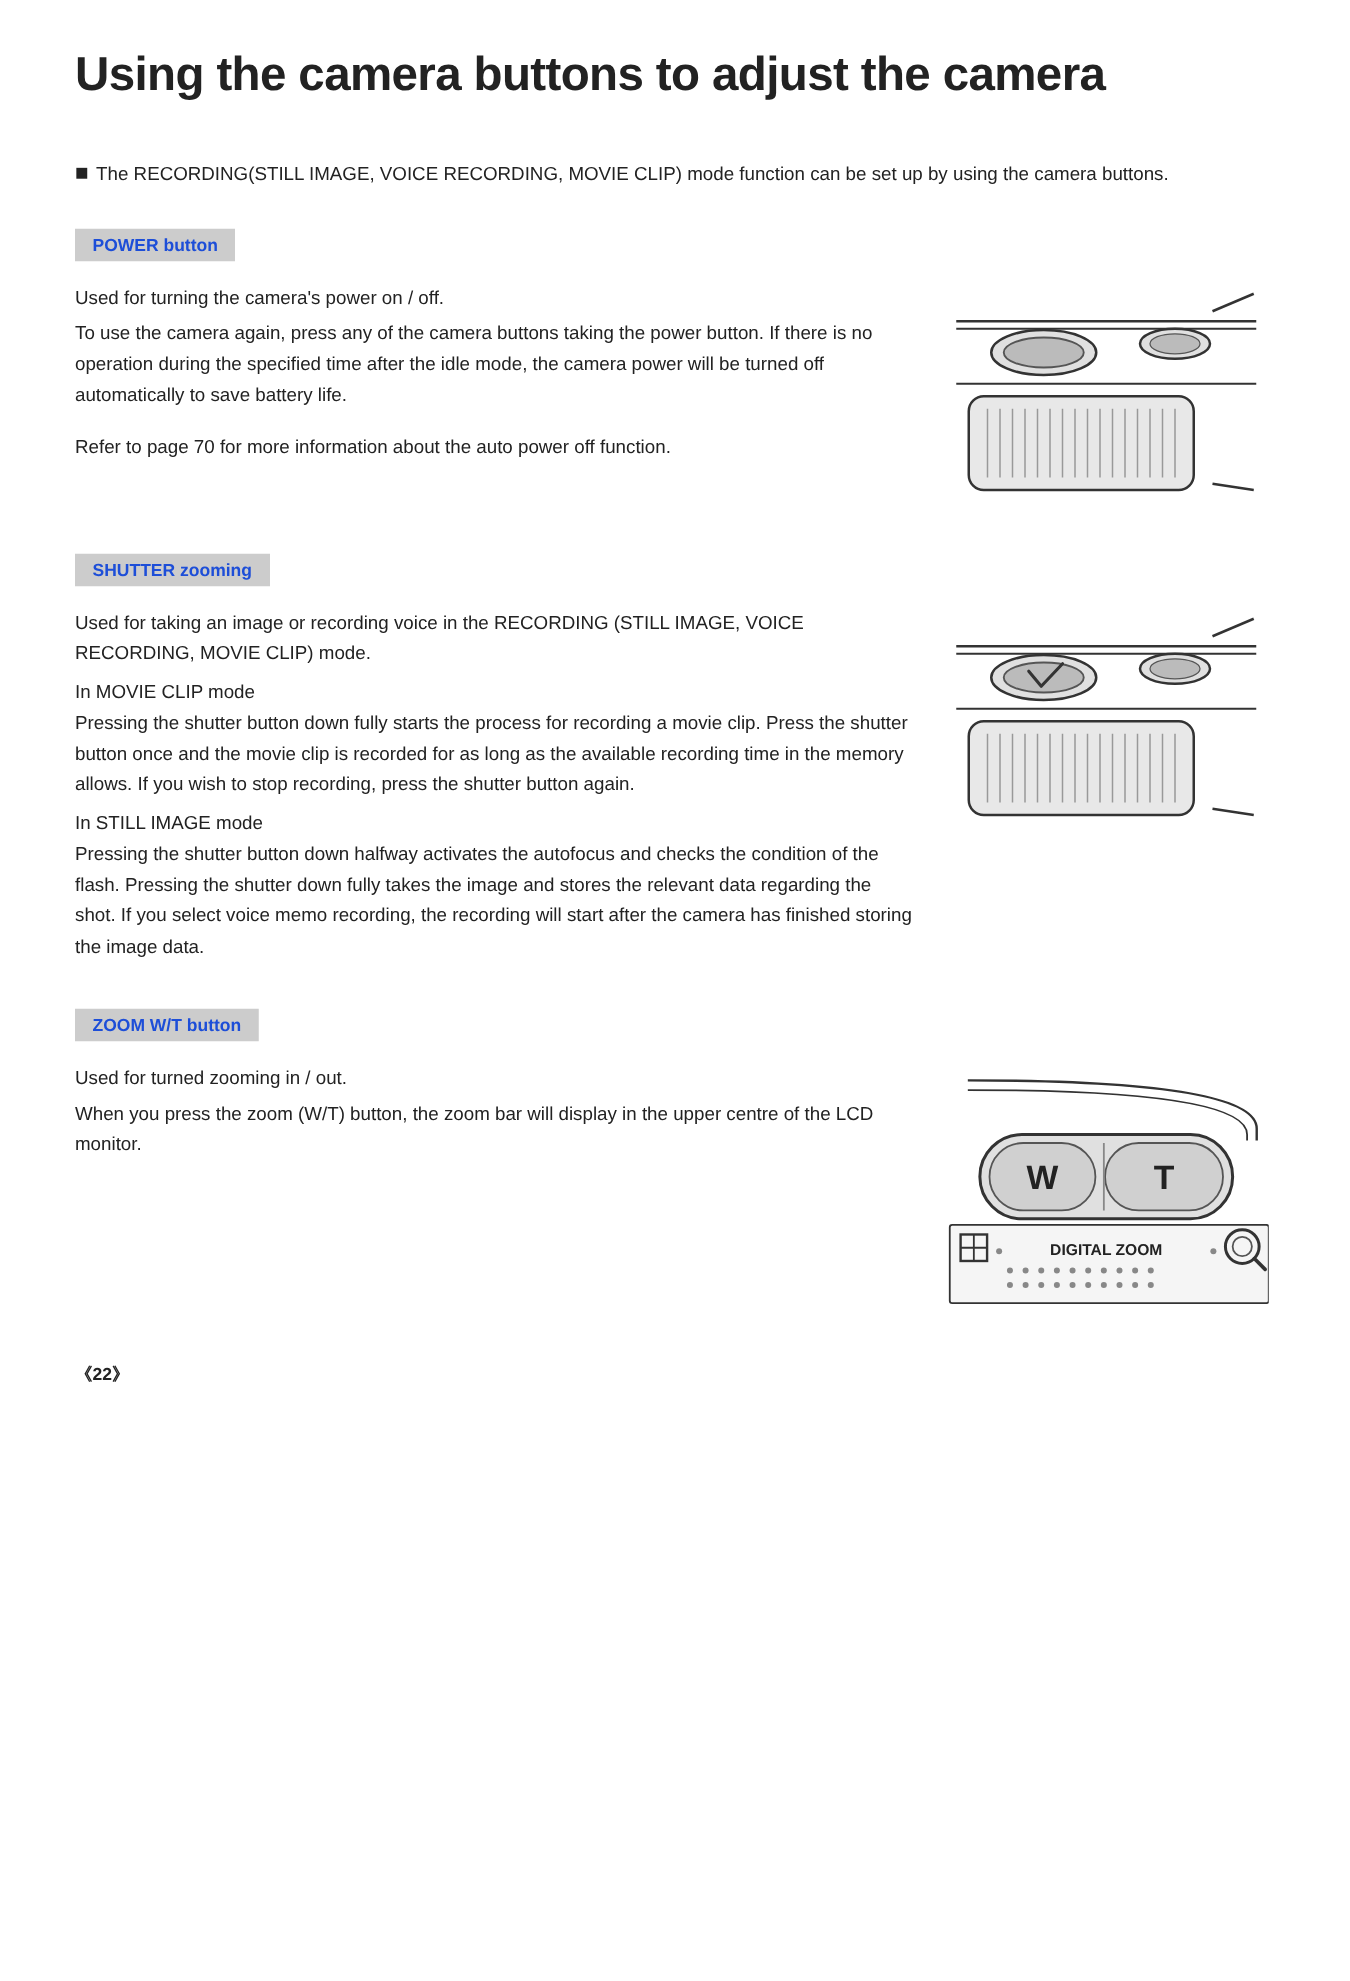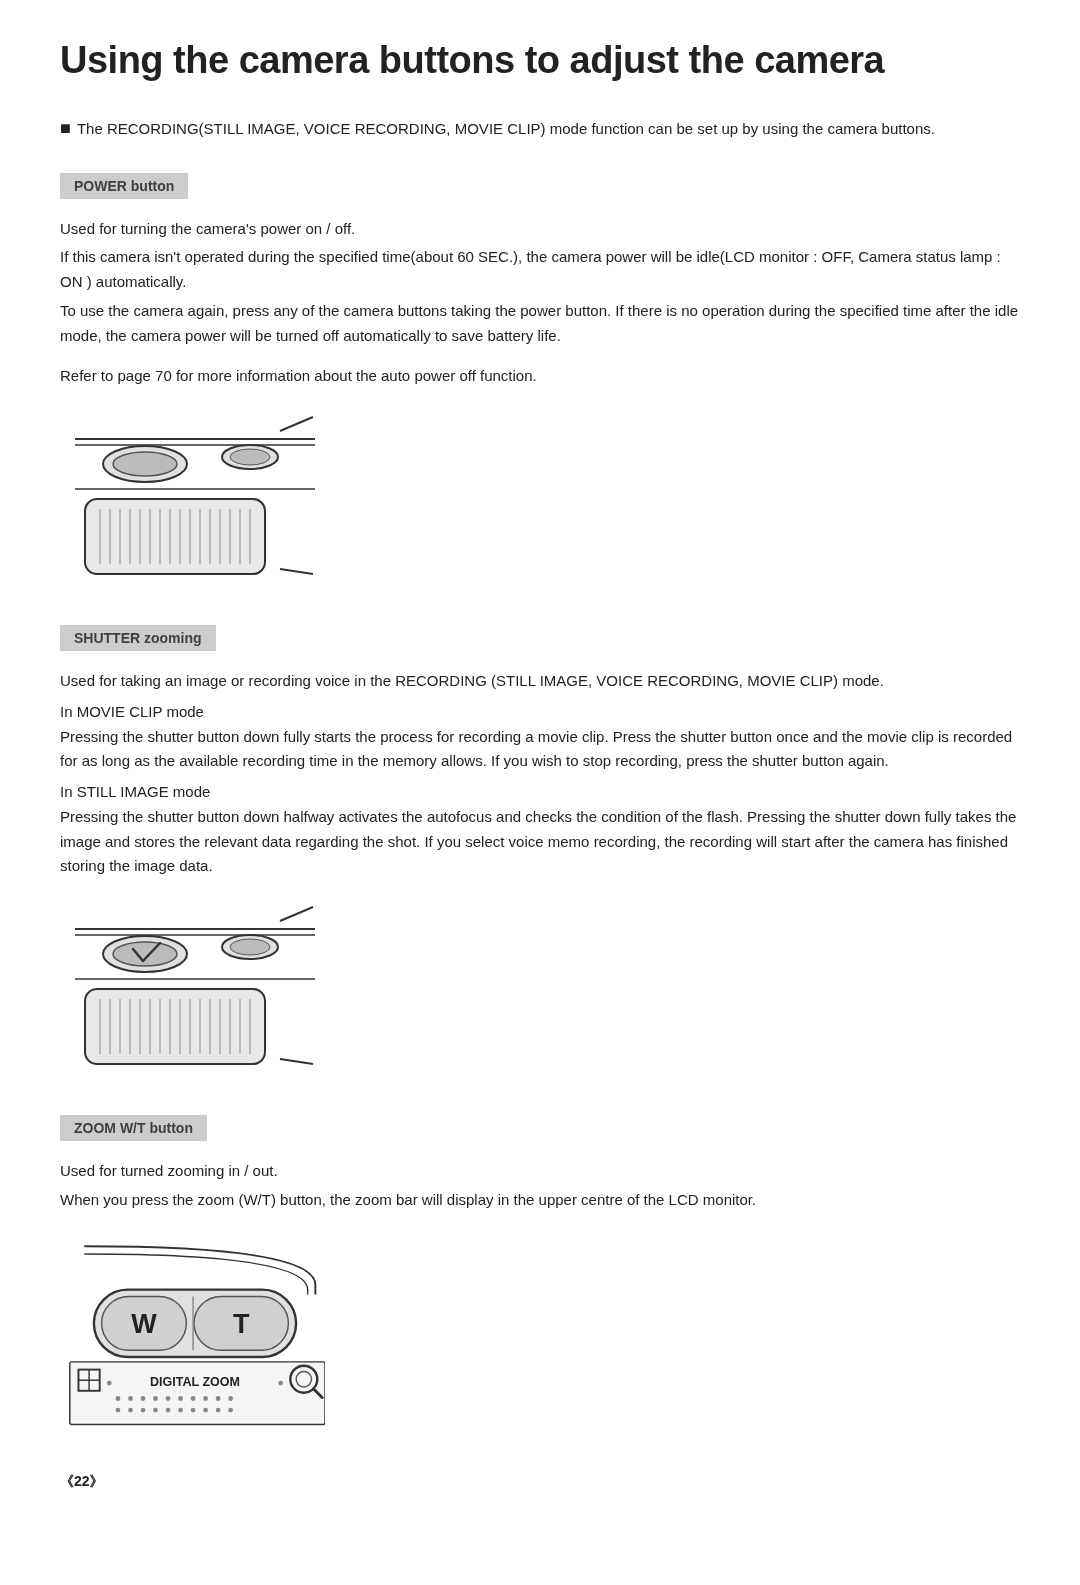--- a/index.html
+++ b/index.html
@@ -7,51 +7,50 @@
       background: #fff;
       font-family: Arial, sans-serif;
       width: 1080px;
       min-height: 1585px;
       padding: 40px 60px 40px 60px;
       color: #222;
     }
     h1 {
       font-size: 38px;
       font-weight: 900;
-      margin-bottom: 32px;
+      margin-bottom: 42px;
       letter-spacing: -0.5px;
       line-height: 1.1;
     }
     .intro {
       font-size: 15px;
       margin-bottom: 30px;
       line-height: 1.6;
     }
     .intro .bullet {
       display: inline-block;
       margin-right: 6px;
       font-size: 18px;
     }
     .section {
       margin-bottom: 36px;
     }
     .section-label {
       display: inline-block;
       background: #ccc;
-      color: #404040;
+      color: #1d4ed8;
       font-size: 14px;
       font-weight: bold;
       padding: 5px 14px;
       margin-bottom: 18px;
     }
     .section-content {
       display: flex;
       align-items: flex-start;
       gap: 20px;
-      flex-direction: column;
     }
     .section-text {
       flex: 1;
       font-size: 15px;
       line-height: 1.65;
     }
     .section-image {
       flex-shrink: 0;
       width: 270px;
       display: flex;
@@ -84,21 +83,20 @@
 
 <div class="intro">
   <span class="bullet">■</span><span>The RECORDING(STILL IMAGE, VOICE RECORDING, MOVIE CLIP) mode function can be set up by using the camera buttons.</span>
 </div>
 
 <div class="section">
   <div class="section-label">POWER button</div>
   <div class="section-content">
     <div class="section-text">
       <p>Used for turning the camera's power on / off.</p>
-      <p style="margin-top:4px">If this camera isn't operated during the specified time(about 60 SEC.), the camera power will be idle(LCD monitor : OFF, Camera status lamp : ON ) automatically.</p>
       <p style="margin-top:4px">To use the camera again, press any of the camera buttons taking the power button. If there is no operation during the specified time after the idle mode, the camera power will be turned off automatically to save battery life.</p>
       <p style="margin-top:16px">Refer to page 70 for more information about the auto power off function.</p>
     </div>
     <div class="section-image">
 
       <svg class="camera-top-svg" viewBox="0 0 260 180">
 
         <line x1="10" y1="30" x2="250" y2="30" stroke="#333" stroke-width="2"></line>
         <line x1="10" y1="36" x2="250" y2="36" stroke="#333" stroke-width="1.5"></line>
 

